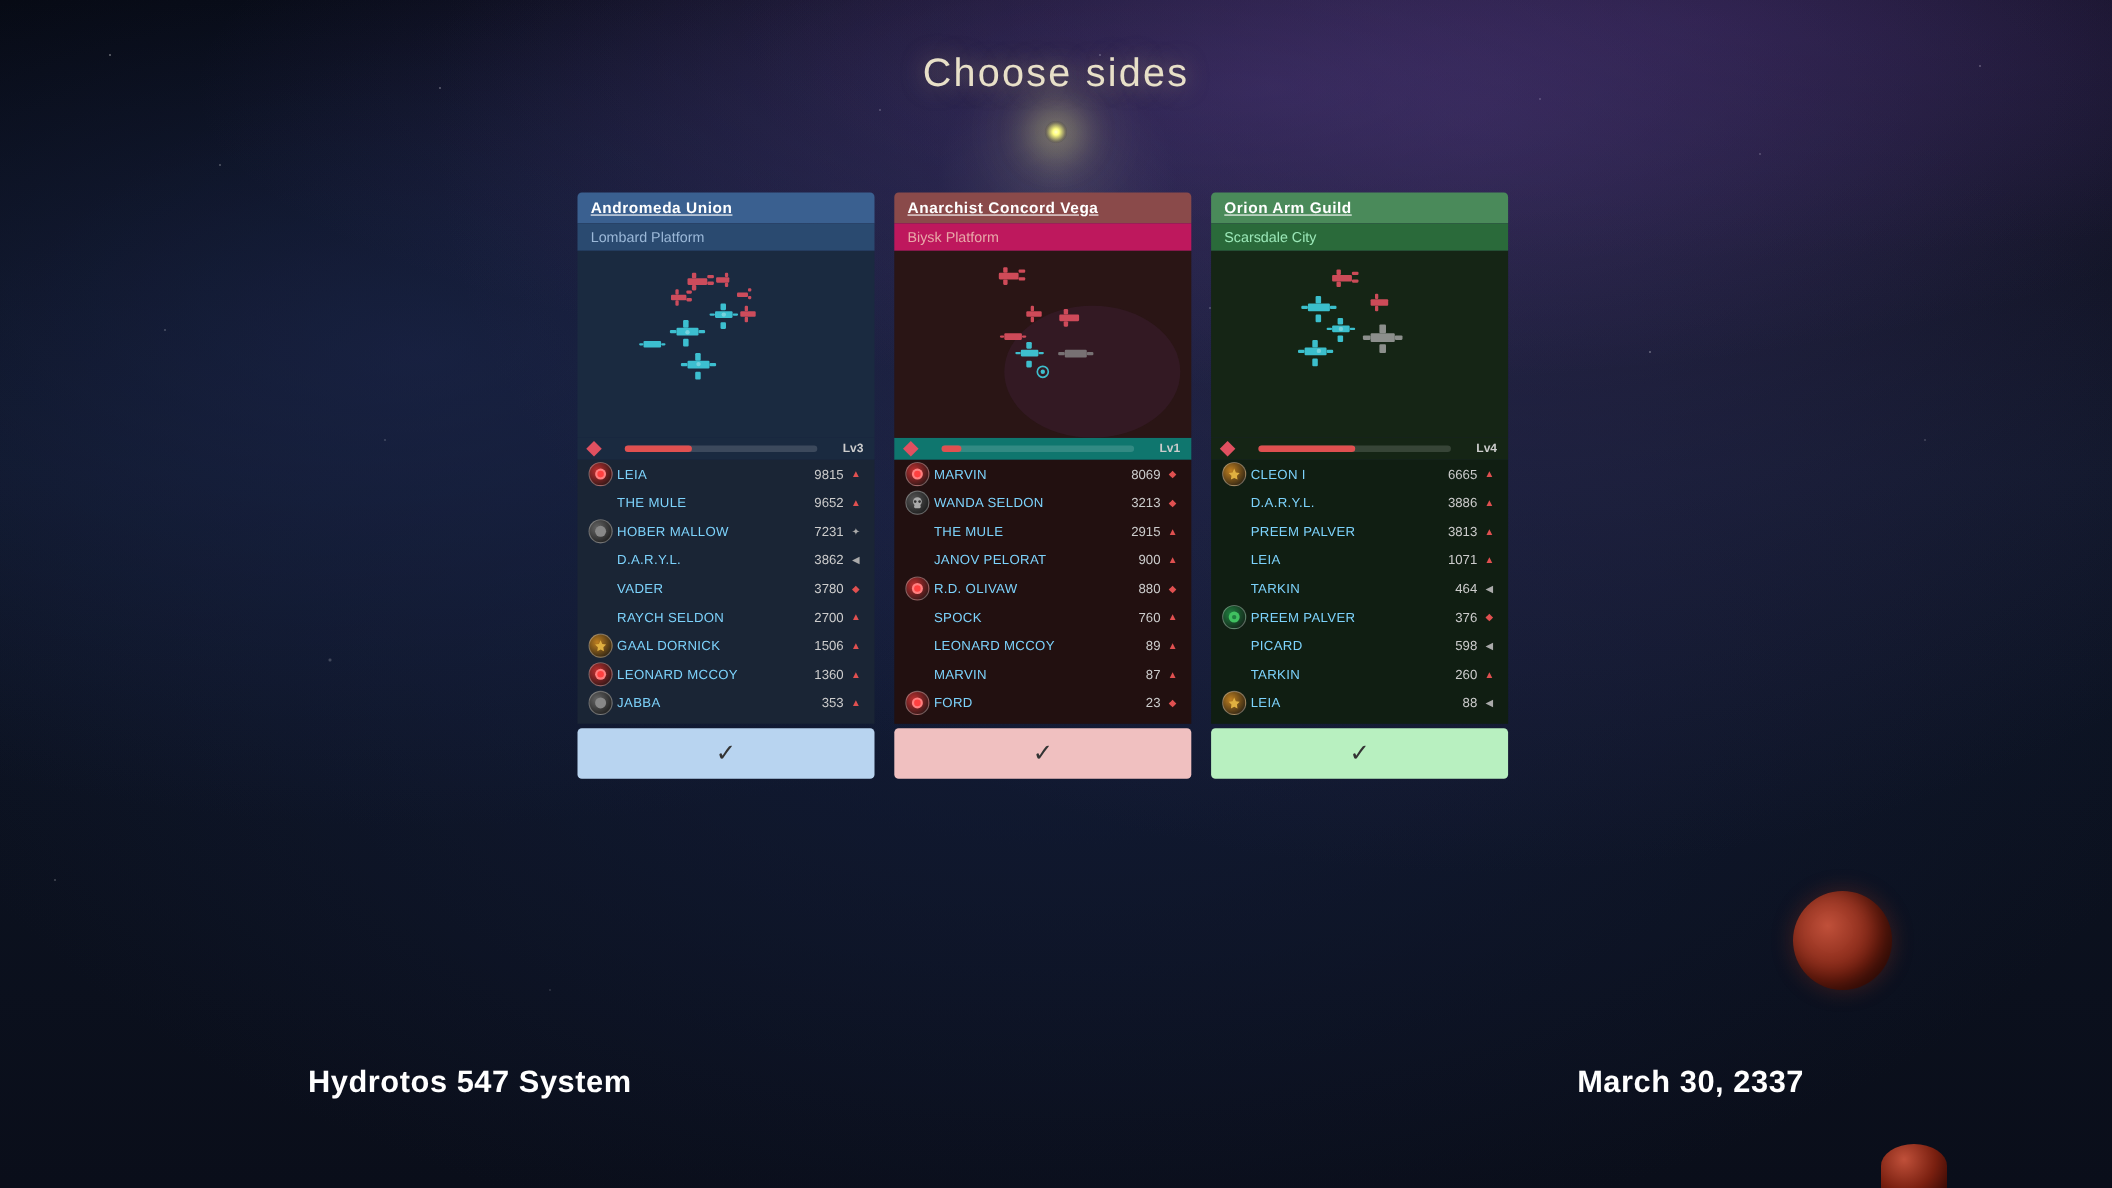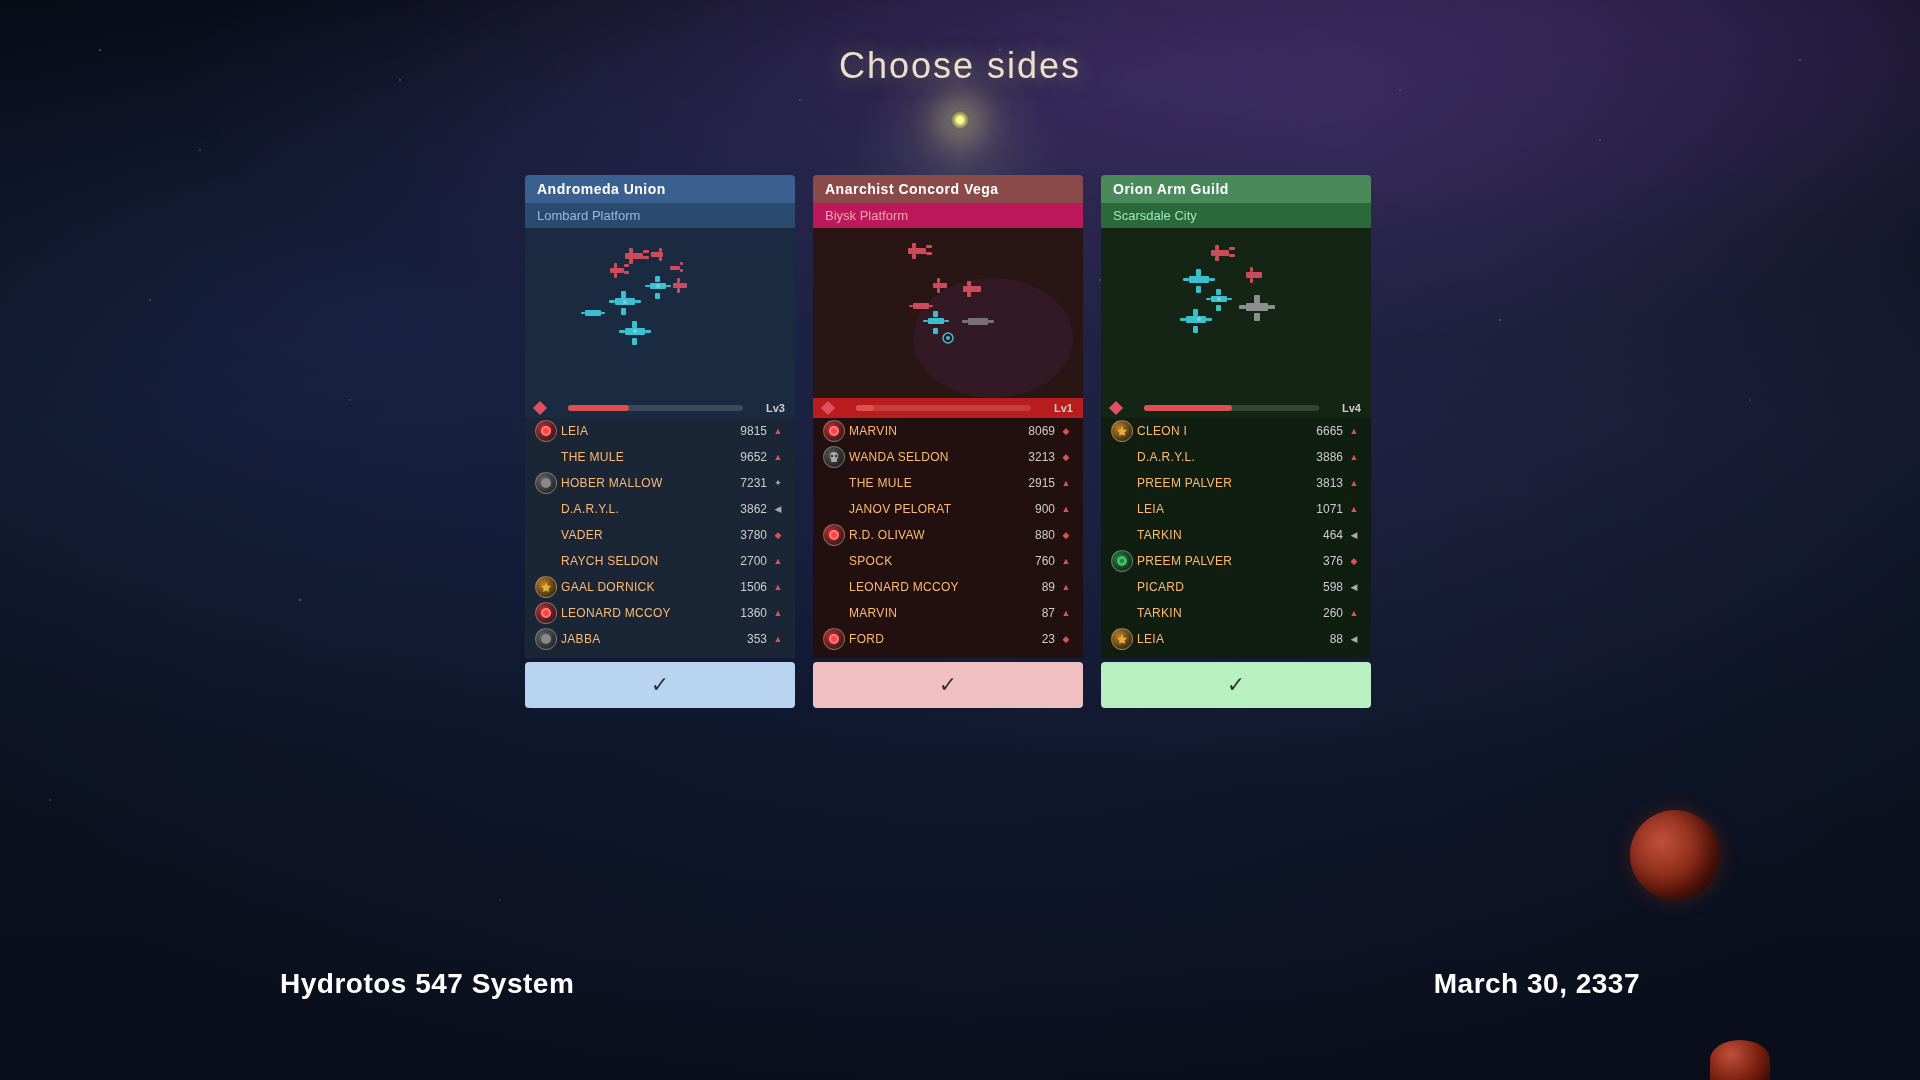--- a/index.html
+++ b/index.html
@@ -126,20 +126,21 @@
       overflow: visible;
       position: relative;
     }
 
     .card-header {
       padding: 6px 12px;
       font-size: 14px;
       font-weight: 600;
       letter-spacing: 0.5px;
       border-radius: 4px 4px 0 0;
+      text-decoration: underline;
     }
 
     .card-subheader {
       padding: 5px 12px;
       font-size: 13px;
       font-weight: 500;
     }
 
     .card-map {
       height: 170px;
@@ -183,21 +184,21 @@
     .player-row {
       display: flex;
       align-items: center;
       padding: 2px 4px;
       gap: 4px;
       font-size: 12px;
     }
 
     .player-name {
       flex: 1;
-      color: #fdba74;
+      color: #7dd3fc;
       font-size: 12px;
       letter-spacing: 0.3px;
     }
 
     .player-score {
       color: #ccc;
       font-size: 12px;
       min-width: 38px;
       text-align: right;
     }
@@ -252,21 +253,21 @@
       color: #fff;
     }
     .card-anarchist .card-subheader {
       background: #be185d;
       color: #e8a8a8;
     }
     .card-anarchist .card-map {
       background: #2a1515;
     }
     .card-anarchist .card-level-bar {
-      background: #b91c1c;
+      background: #0f766e;
     }
     .card-anarchist .level-bar-fill {
       background: #e05050;
       width: 10%;
     }
     .card-anarchist .card-players {
       background: #221010;
     }
     .card-anarchist .card-confirm {
       background: #f0c0c0;

